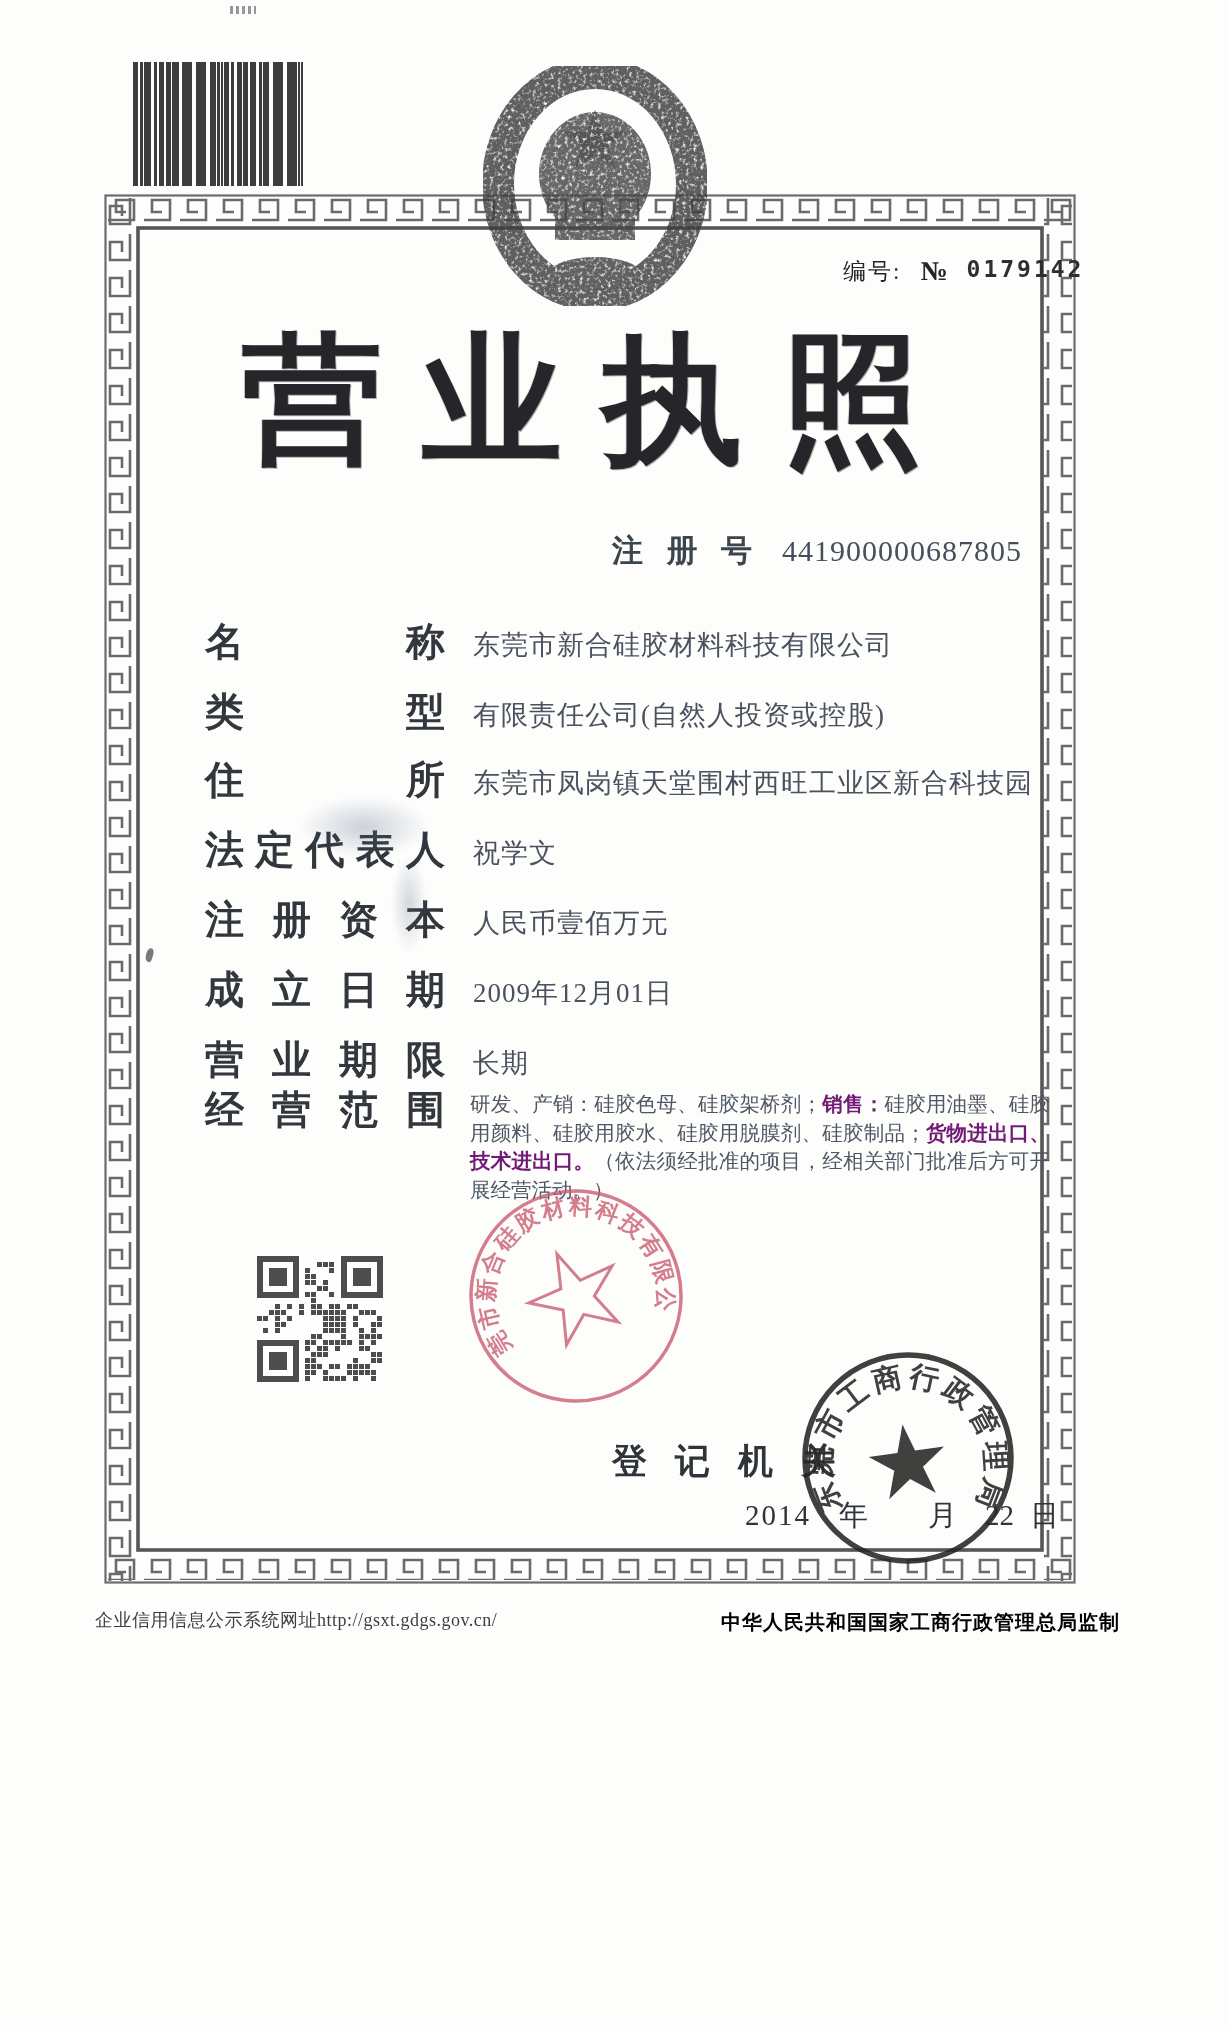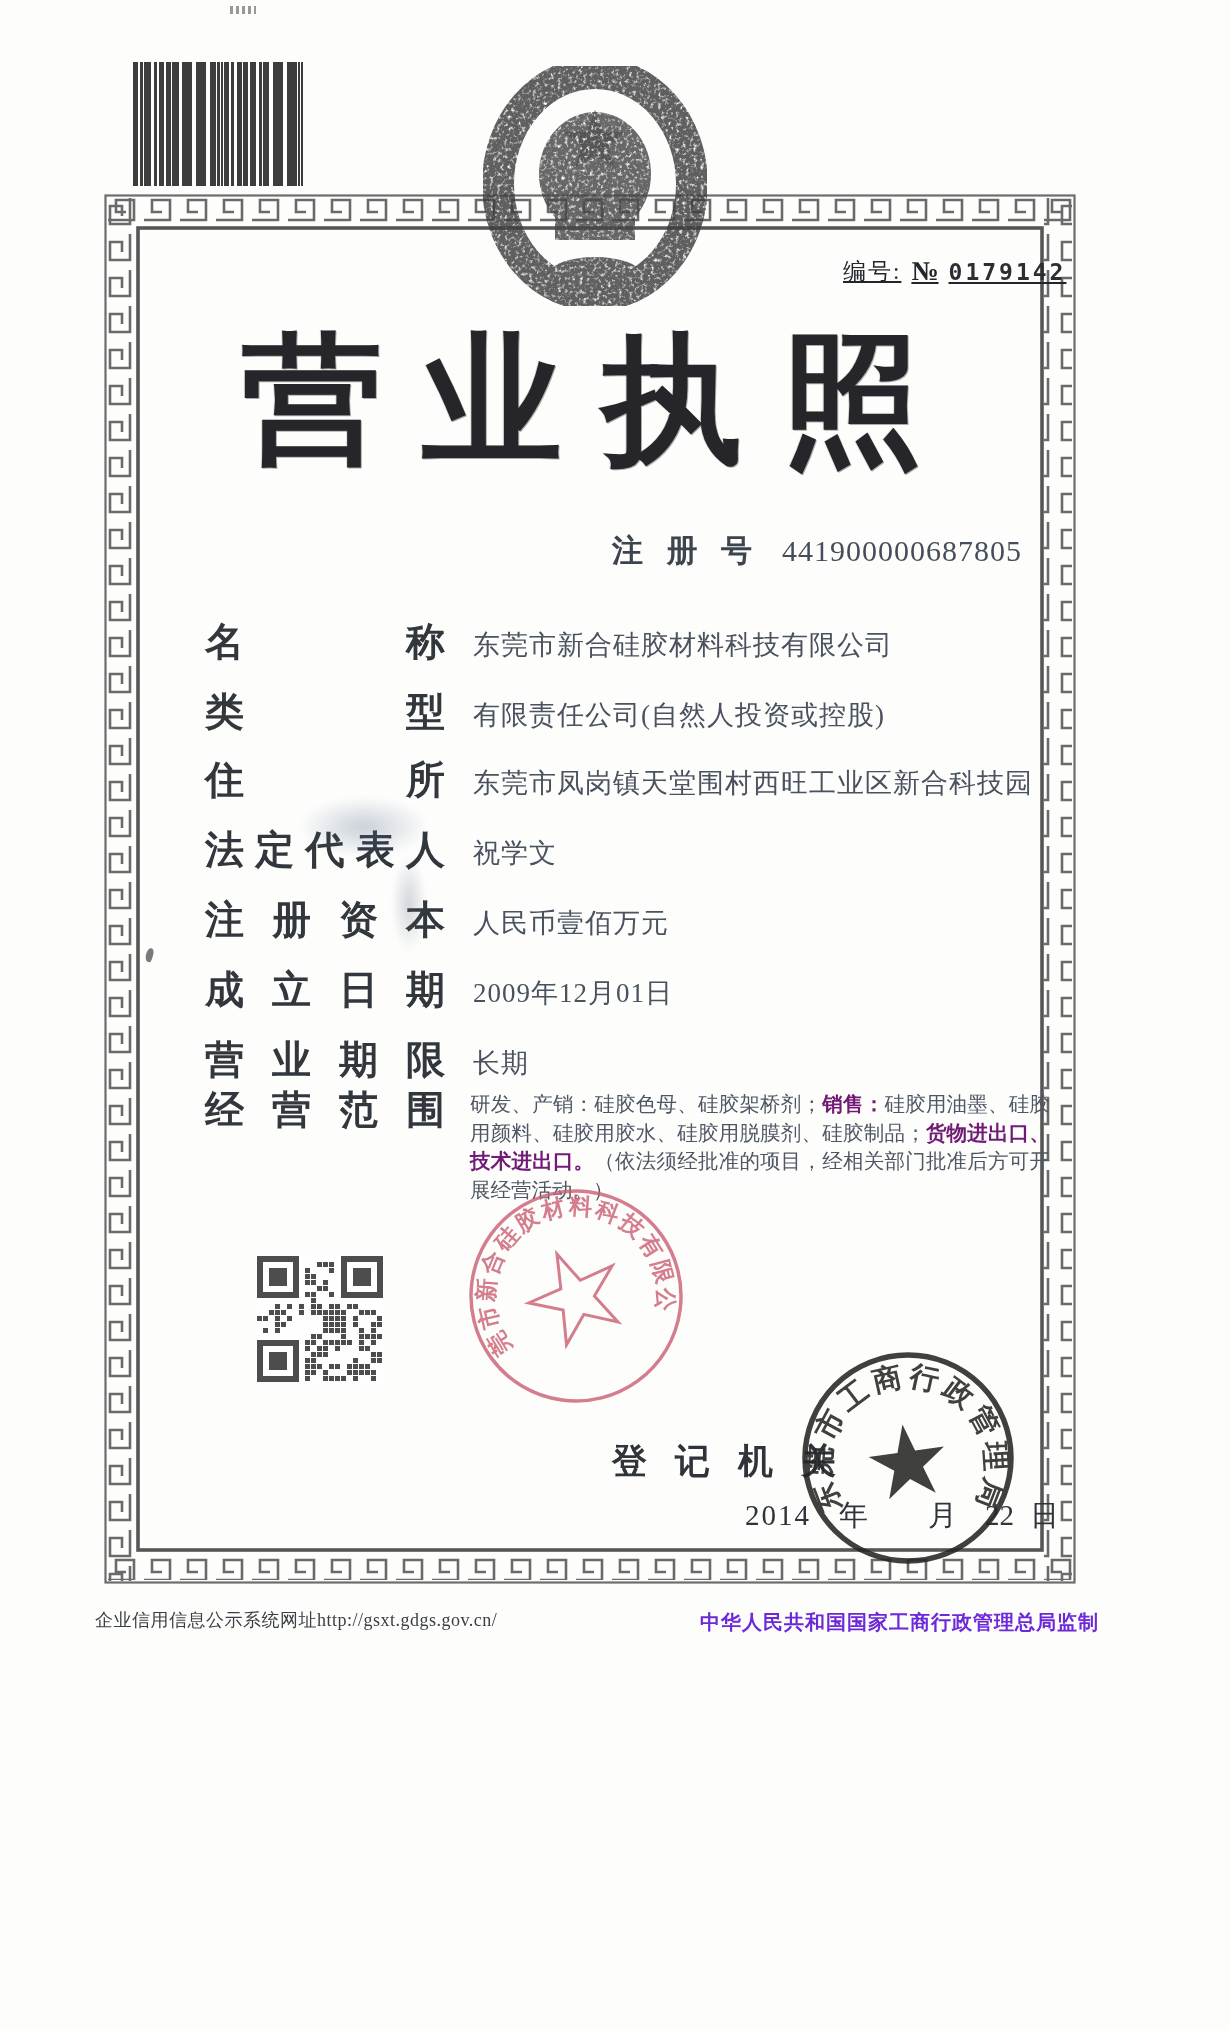--- a/index.html
+++ b/index.html
@@ -11,23 +11,22 @@
   .barcode{
     position:absolute; left:133px; top:62px; width:170px; height:124px;
     background:
       repeating-linear-gradient(90deg,#141414 0 3px,transparent 3px 7px),
       repeating-linear-gradient(90deg,#141414 0 2px,transparent 2px 11px),
       repeating-linear-gradient(90deg,#141414 0 5px,transparent 5px 13px);
     opacity:.82; filter:blur(.3px);
   }
   .emblem{position:absolute; left:483px; top:66px; width:224px; height:240px; opacity:.82;}
   .serial{
-    position:absolute; left:843px; top:256px; display:flex; align-items:center; gap:10px;
+    position:absolute; left:843px; top:256px; display:flex; align-items:flex-start; gap:19px;
     color:#22262b;
-    text-decoration:underline;
   }
   .serial .lab{font-size:23px; letter-spacing:2px;}
   .serial .nosign{font-size:27px; font-weight:bold; font-family:"Liberation Serif",serif;}
   .serial .num{font-size:23px; font-family:"DejaVu Sans Mono",monospace; font-weight:600; letter-spacing:3px; color:#2b2f34;}
   .title{
     position:absolute; left:104px; top:316px; width:972px; text-align:center;
     font-family:"DejaVu Sans",sans-serif; font-weight:900; font-size:140px; line-height:1.2;
     letter-spacing:40px; padding-left:24px; box-sizing:border-box;
     color:#26262a; text-shadow:1px 1px 0 rgba(20,20,20,.35), -1px 0 0 rgba(20,20,20,.15);
   }
@@ -58,21 +57,21 @@
     text-align:justify; text-align-last:justify;
   }
   .issuedate{position:absolute; left:745px; top:1496px; display:flex; align-items:baseline; font-size:29px; color:#2f343a;gap:14px;}
   .issuedate .y{letter-spacing:2px;}
   .issuedate .u1{margin-left:14px;}
   .issuedate .u2{margin-left:46px;}
   .issuedate .d{margin-left:14px; color:#33373c;}
   .issuedate .u3{margin-left:2px;}
   
   .footer-left{position:absolute; left:95px; top:1608px; font-size:18px; color:#3a3f45; letter-spacing:.5px;}
-  .footer-right{position:absolute; left:700px; top:1609px; width:420px; text-align:left; font-size:20px; font-weight:600; color:#6d28d9; letter-spacing:1px;}
+  .footer-right{position:absolute; left:700px; top:1609px; width:420px; text-align:right; font-size:20px; font-weight:600; color:#000000; letter-spacing:1px;}
   
   .smudge1{position:absolute; left:298px; top:796px; width:132px; height:62px; border-radius:50%;
     background:radial-gradient(ellipse, rgba(88,108,140,.30), rgba(88,108,140,0) 70%); filter:blur(2px);}
   .smudge2{position:absolute; left:392px; top:856px; width:34px; height:96px; border-radius:50%;
     background:radial-gradient(ellipse, rgba(90,100,120,.26), rgba(90,100,120,0) 72%); filter:blur(2px);}
   .speck-a{position:absolute; left:230px; top:6px; width:26px; height:8px;
     background:repeating-linear-gradient(90deg,#555 0 3px,transparent 3px 6px); opacity:.6;}
   .speck-b{position:absolute; left:146px; top:948px; width:7px; height:14px; background:#4a4f55; border-radius:60% 60% 40% 70%; opacity:.75; transform:rotate(18deg);}
 </style>
 </head>

